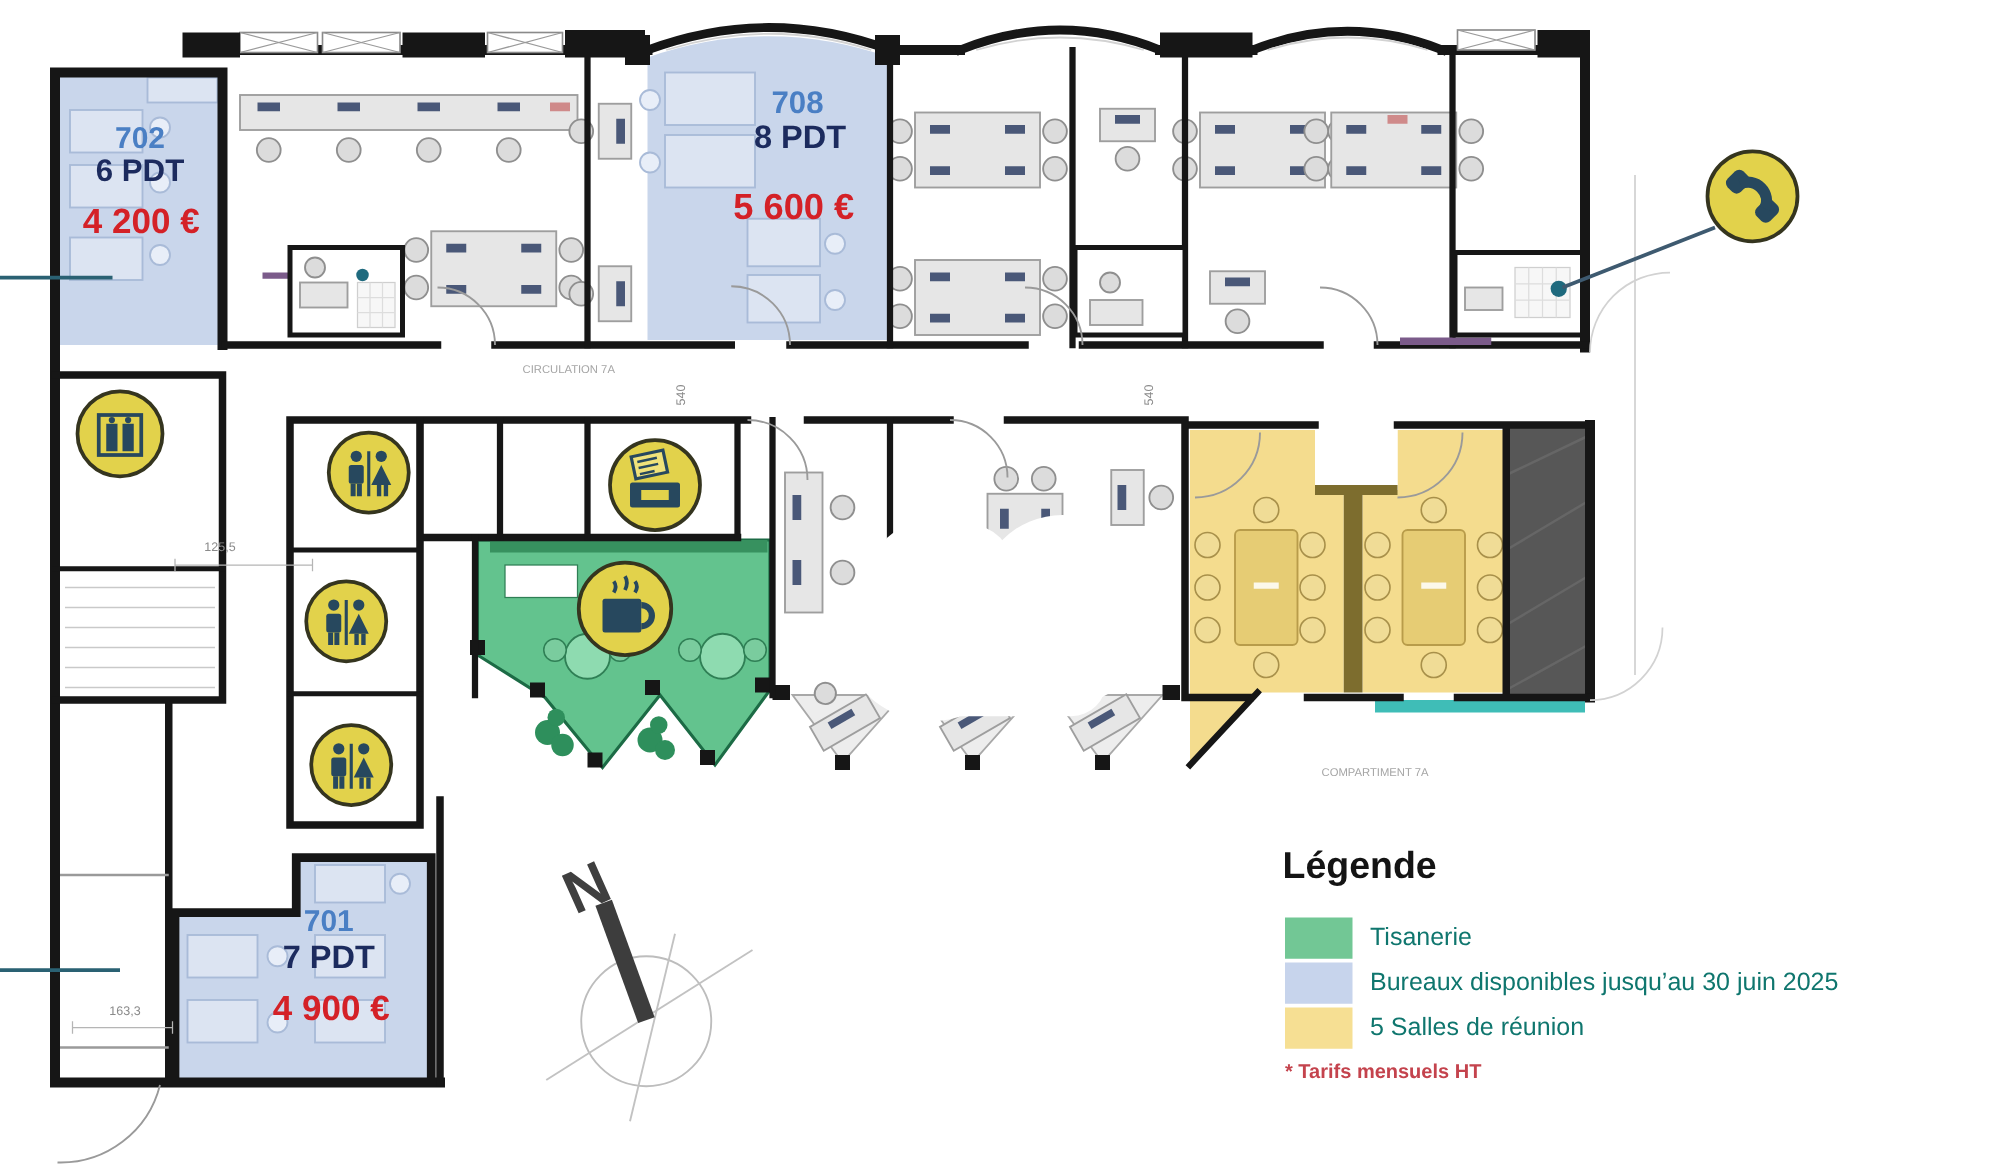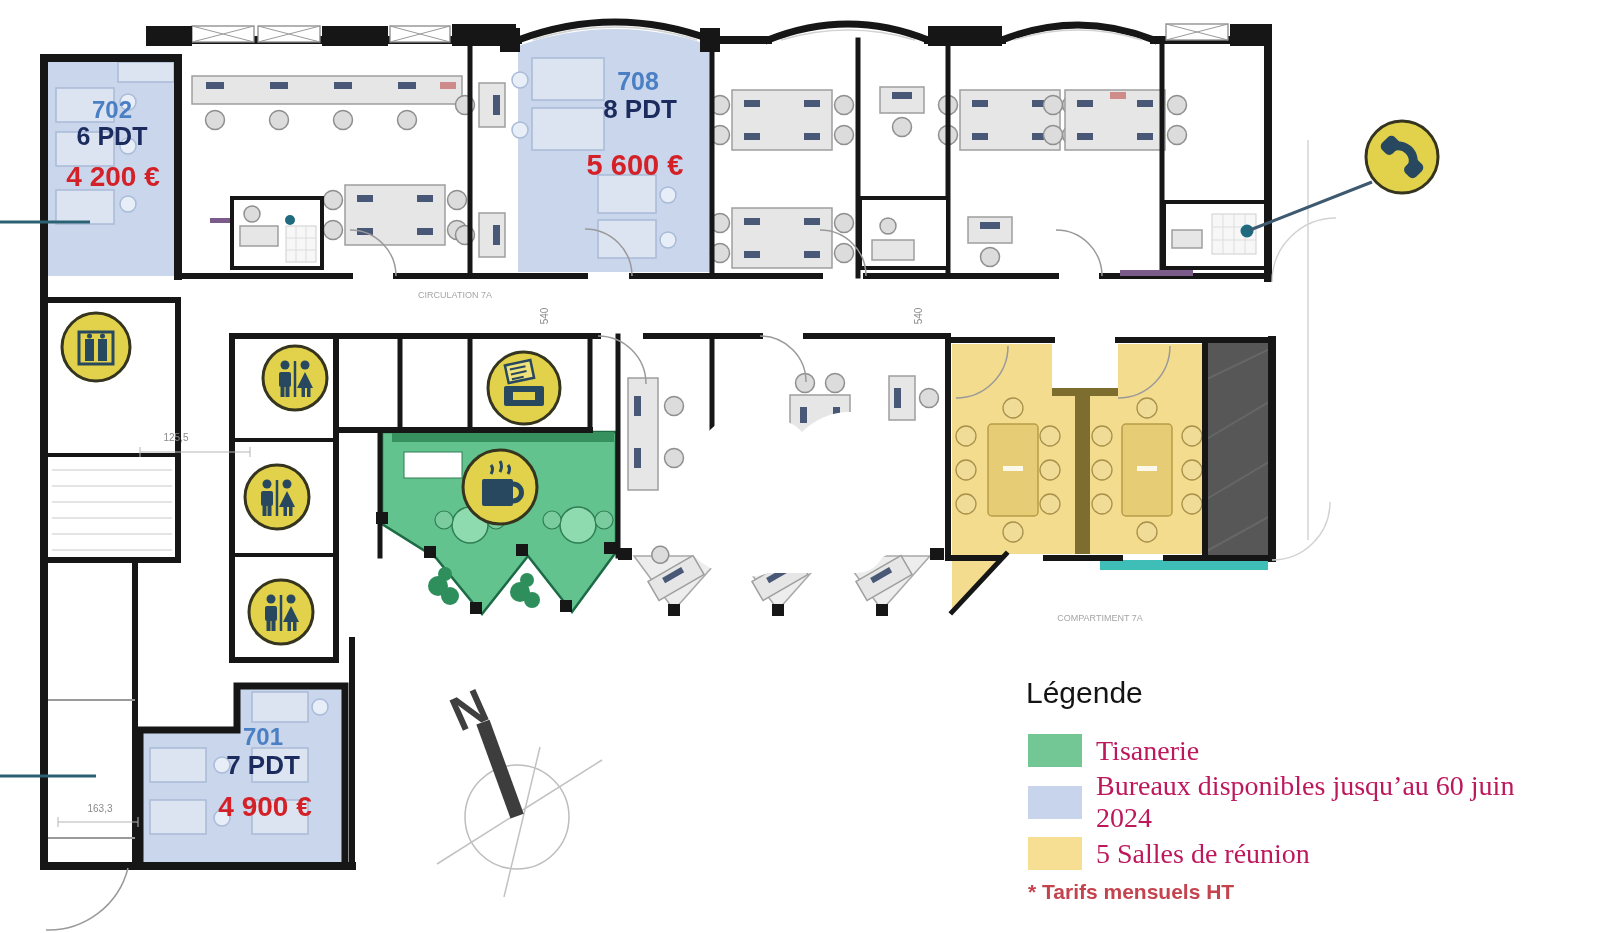--- a/index.html
+++ b/index.html
@@ -22,26 +22,26 @@
   .badge{fill:#e2d24b;stroke:#35351f;stroke-width:3}
   .glyph{fill:#27485e}
   .dimtxt{fill:#8a8a8a;font-size:10px}
   .tinytxt{fill:#a5a5a5;font-size:9px}
   .numblue{fill:#4a7fc4;font-weight:bold}
   .capnavy{fill:#1c2b5e;font-weight:bold}
   .pricered{fill:#d42127;font-weight:bold}
   text{font-family:"Liberation Sans",sans-serif}
   
   .legend{position:absolute;left:1012px;top:676px;width:560px;}
-  .legend-title{font-size:30px;font-weight:normal;color:#141414;margin:0 0 24px 14px;}
+  .legend-title{font-size:30px;font-weight:bold;color:#141414;margin:0 0 24px 14px;}
   .legend-row{display:flex;align-items:center;margin:0 0 3px 16px;}
   .swatch{width:54px;height:33px;margin-right:14px;flex:0 0 auto;}
   .sw0{background:#72c795}.sw1{background:#c7d4ec}.sw2{background:#f6df93}
-  .legend-label{font-size:28px;color:#be185d;font-family:Liberation Serif, serif;}
-  .legend-footnote{font-size:21px;font-weight:bold;color:#c4434d;margin:10px 0 0 16px;}
+  .legend-label{font-size:20px;color:#0f766e;}
+  .legend-footnote{font-size:16px;font-weight:bold;color:#c4434d;margin:10px 0 0 16px;}
 </style>
 </head>
 <body>
 
 <div class="stage">
 <svg width="1600" height="933" viewBox="0 0 1600 933">
   <defs>
     <g id="deskS">
       <rect x="-22" y="-13" width="44" height="26" class="furn"></rect>
       <rect x="-10" y="-8" width="20" height="7" class="mon"></rect>
@@ -399,21 +399,21 @@
 </svg>
 
 <div class="legend">
   <div class="legend-title">Légende</div>
   <div class="legend-row">
     <div class="swatch sw0"></div>
     <div class="legend-label">Tisanerie</div>
   </div>
   <div class="legend-row">
     <div class="swatch sw1"></div>
-    <div class="legend-label">Bureaux disponibles jusqu’au 60 juin 2024</div>
+    <div class="legend-label">Bureaux disponibles jusqu’au 30 juin 2025</div>
   </div>
   <div class="legend-row">
     <div class="swatch sw2"></div>
     <div class="legend-label">5 Salles de réunion</div>
   </div>
   <div class="legend-footnote">* Tarifs mensuels HT</div>
 </div>
 </div>
 
 </body></html>

